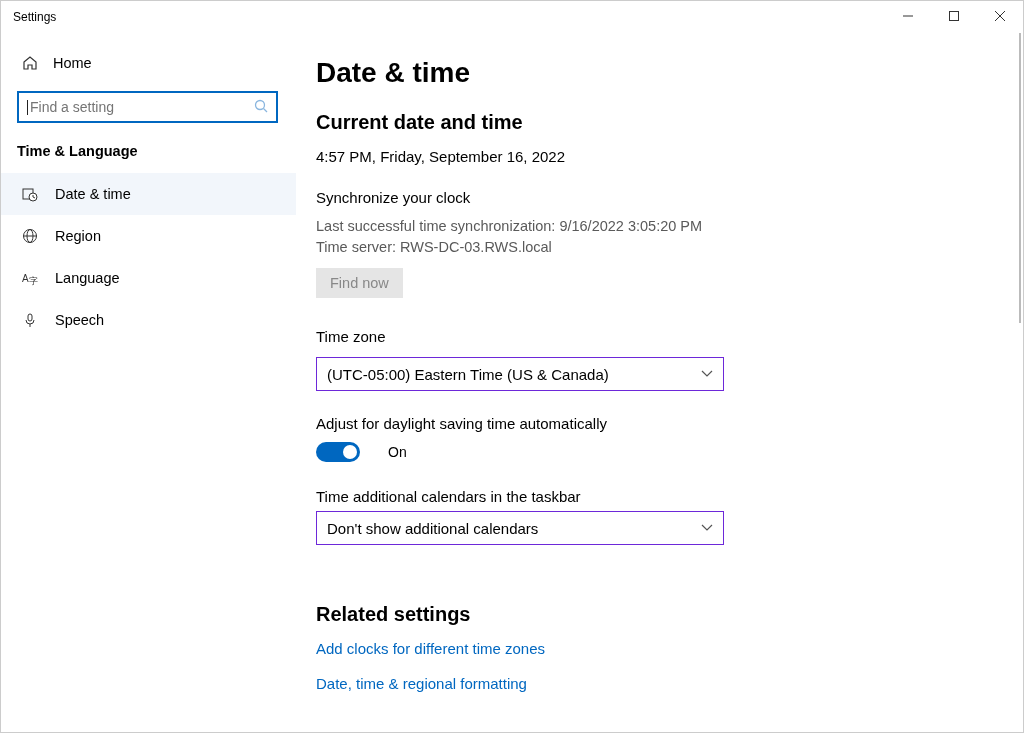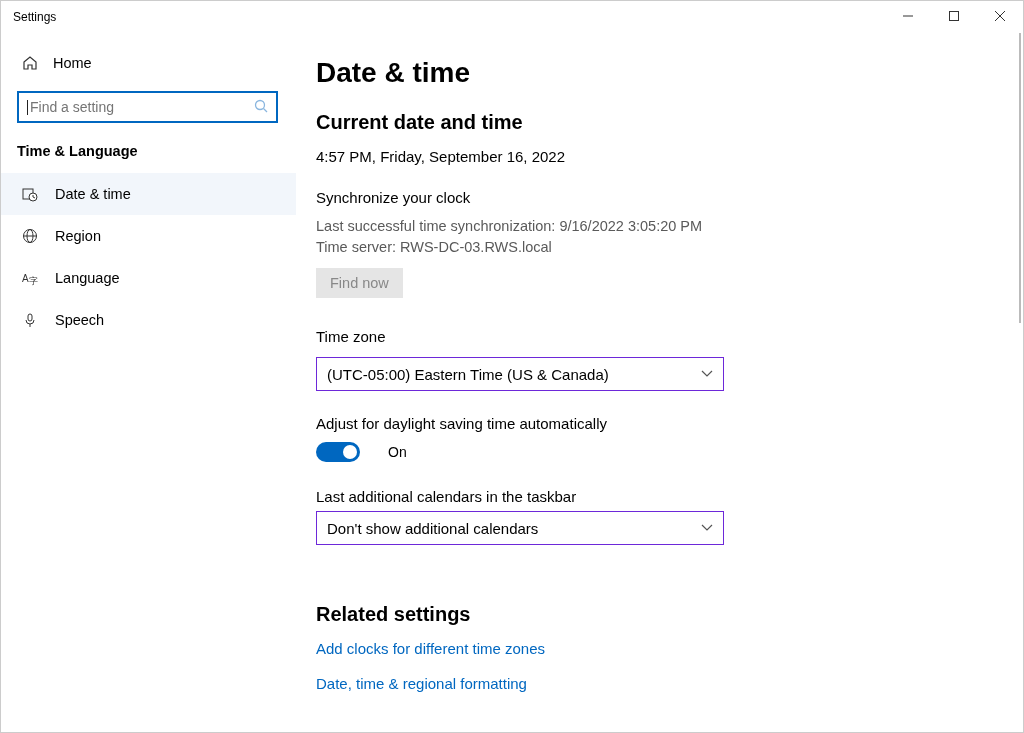--- a/index.html
+++ b/index.html
@@ -301,21 +301,21 @@
     </div>
 
     <div class="field-label" style="margin-bottom:4px">Adjust for daylight saving time automatically</div>
     <div class="toggle-row">
       <div class="toggle">
           <div class="knob"></div>
         </div>
       <span>On</span>
     </div>
 
-    <div class="field-label" style="margin-bottom:4px">Last additional calendars in the taskbar</div>
+    <div class="field-label" style="margin-bottom:4px">Time additional calendars in the taskbar</div>
     <div class="dropdown">
       <span>Don't show additional calendars</span>
       <span class="chev">
         <svg width="12" height="8" viewBox="0 0 12 8">
             <path d="M1 1 L6 6 L11 1" fill="none" stroke="#555" stroke-width="1.2"></path>
           </svg>
       </span>
     </div>
 
     <div class="spacer"></div>

